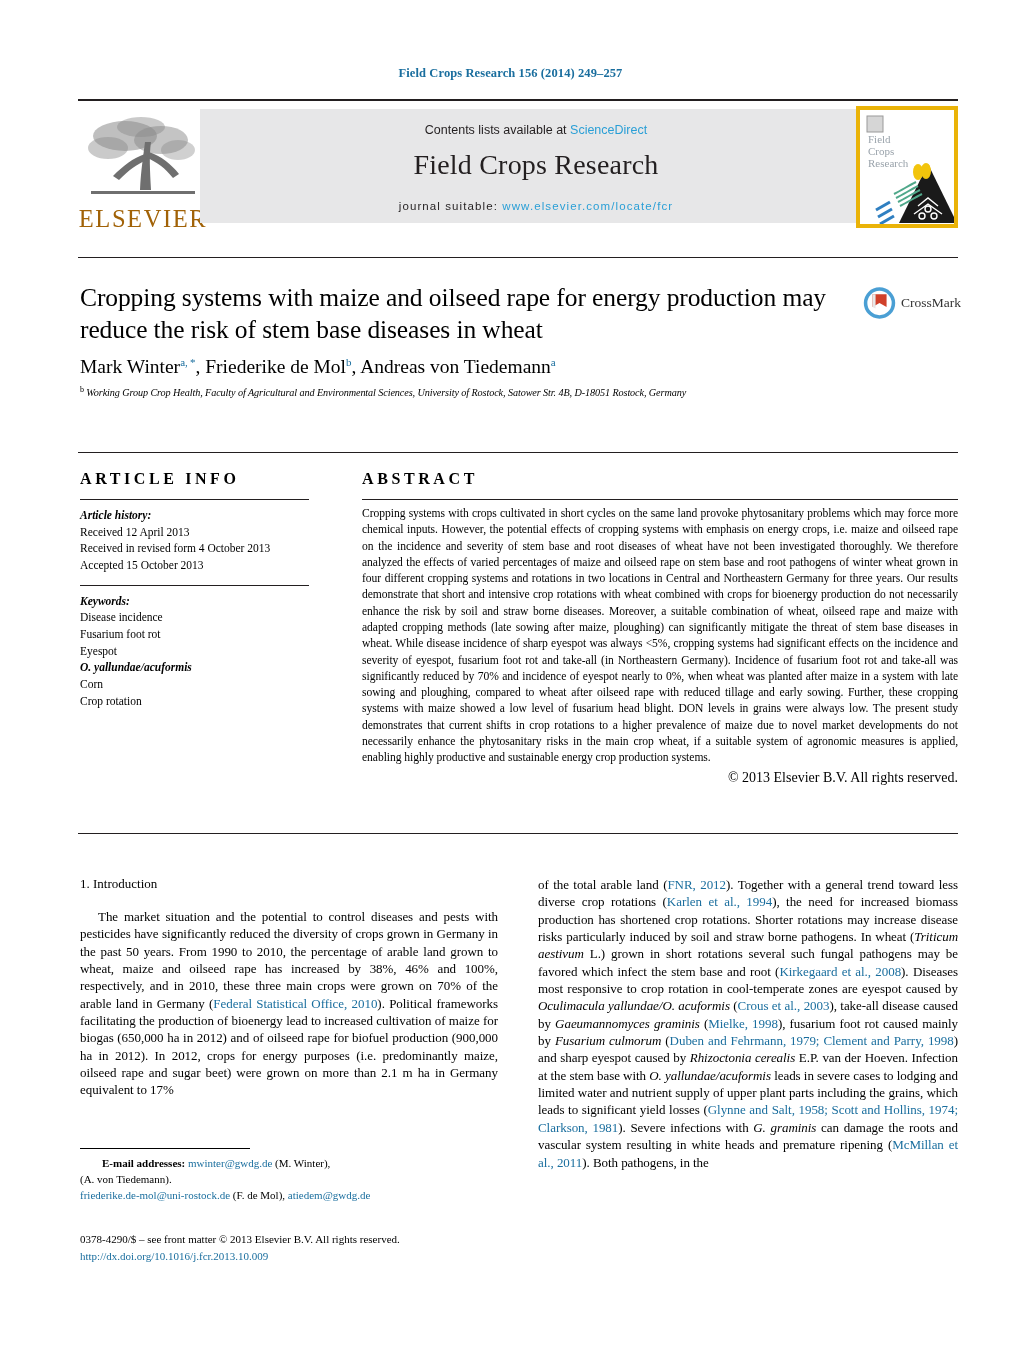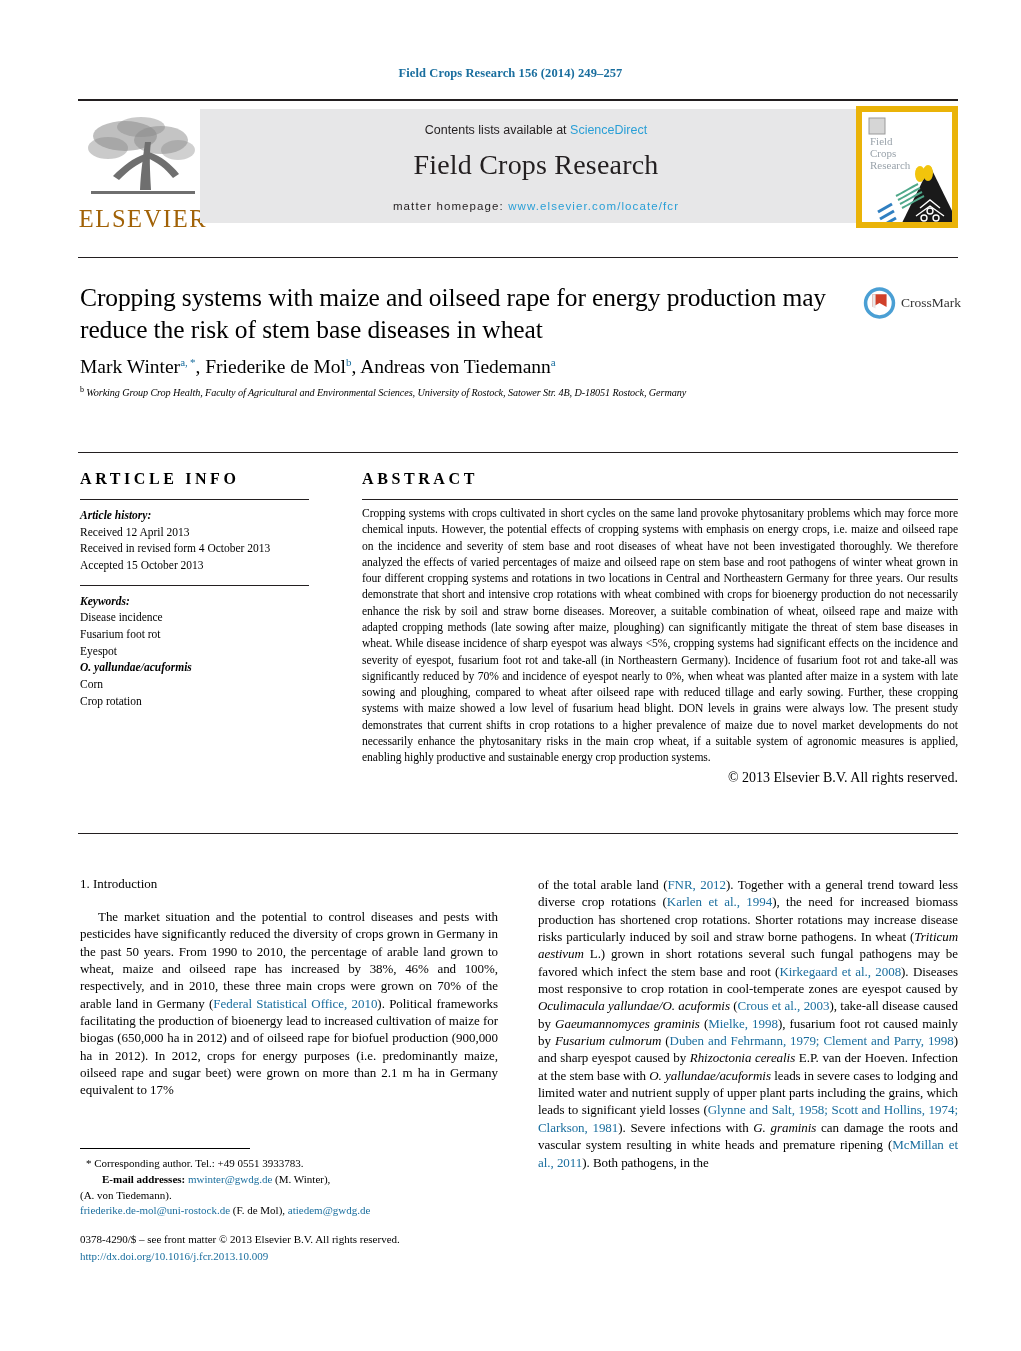--- a/index.html
+++ b/index.html
@@ -86,21 +86,21 @@
     font-size: 11.5px;
     color: #231f20;
     letter-spacing: 1.1px;
   }
   .hp-url { color: #2a9fd6; letter-spacing: 1.1px; }
 
   .cover-thumb {
     position: absolute;
     left: 778px; top: 7px;
     width: 102px; height: 122px;
-    border: 6px solid #eab308;
+    border: 4px solid #eab308;
     background: #14b8a6;
     overflow: hidden;
   }
 
   
   .title-rule {
     position: absolute; left: 78px; top: 257px;
     width: 880px; height: 1px; background: #231f20;
   }
   .article-title {
@@ -286,21 +286,21 @@
       </svg>
       <div class="elsevier-word">ELSEVIER</div>
     </div>
 
     <div class="banner">
       <div class="banner-contents">
         <span>Contents lists available at </span><span class="sd-link">ScienceDirect</span>
       </div>
       <div class="journal-title">Field Crops Research</div>
       <div class="banner-homepage">
-        <span>matter homepage:</span>
+        <span>journal suitable:</span>
         <span class="hp-url">www.elsevier.com/locate/fcr</span>
       </div>
     </div>
 
     <div class="cover-thumb">
       <svg width="100" height="120" viewBox="0 0 100 120">
         <rect x="0" y="0" width="100" height="120" fill="#ffffff"></rect>
         <rect x="7" y="6" width="16" height="16" fill="#d6d6d6" stroke="#9a9a9a" stroke-width="1"></rect>
         <text x="8" y="33" font-family="Liberation Serif, serif" font-size="11" fill="#9aa3ab">Field</text>
         <text x="8" y="45" font-family="Liberation Serif, serif" font-size="11" fill="#9aa3ab">Crops</text>
@@ -386,21 +386,20 @@
     <div class="h2">1. Introduction</div>
     <p class="para">The market situation and the potential to control diseases and pests with pesticides have significantly reduced the diversity of crops grown in Germany in the past 50 years. From 1990 to 2010, the percentage of arable land grown to wheat, maize and oilseed rape has increased by 38%, 46% and 100%, respectively, and in 2010, these three main crops were grown on 70% of the arable land in Germany (<span class="ref">Federal Statistical Office, 2010</span>). Political frameworks facilitating the production of bioenergy lead to increased cultivation of maize for biogas (650,000 ha in 2012) and of oilseed rape for biofuel production (900,000 ha in 2012). In 2012, crops for energy purposes (i.e. predominantly maize, oilseed rape and sugar beet) were grown on more than 2.1 m ha in Germany equivalent to 17%</p>
   </div>
 
   <div class="body-right">
     <p class="para noindent">of the total arable land (<span class="ref">FNR, 2012</span>). Together with a general trend toward less diverse crop rotations (<span class="ref">Karlen et al., 1994</span>), the need for increased biomass production has shortened crop rotations. Shorter rotations may increase disease risks particularly induced by soil and straw borne pathogens. In wheat (<span class="ital">Triticum aestivum</span> L.) grown in short rotations several such fungal pathogens may be favored which infect the stem base and root (<span class="ref">Kirkegaard et al., 2008</span>). Diseases most responsive to crop rotation in cool-temperate zones are eyespot caused by <span class="ital">Oculimacula yallundae/O. acuformis</span> (<span class="ref">Crous et al., 2003</span>), take-all disease caused by <span class="ital">Gaeumannomyces graminis</span> (<span class="ref">Mielke, 1998</span>), fusarium foot rot caused mainly by <span class="ital">Fusarium culmorum</span> (<span class="ref">Duben and Fehrmann, 1979; Clement and Parry, 1998</span>) and sharp eyespot caused by <span class="ital">Rhizoctonia cerealis</span> E.P. van der Hoeven. Infection at the stem base with <span class="ital">O. yallundae/acuformis</span> leads in severe cases to lodging and limited water and nutrient supply of upper plant parts including the grains, which leads to significant yield losses (<span class="ref">Glynne and Salt, 1958; Scott and Hollins, 1974; Clarkson, 1981</span>). Severe infections with <span class="ital">G. graminis</span> can damage the roots and vascular system resulting in white heads and premature ripening (<span class="ref">McMillan et al., 2011</span>). Both pathogens, in the</p>
   </div>
 
   <div class="foot-rule"></div>
   <div class="footnotes">
-    <div class="indent1">* Corresponding author. Tel.: +49 0551 3933783.</div>
     <div class="indent2"><span class="em-label">E-mail addresses:</span> <span class="mail">mwinter@gwdg.de</span> (M. Winter),</div>
     <div>(A. von Tiedemann).</div>
     <div><span class="mail">friederike.de-mol@uni-rostock.de</span> (F. de Mol), <span class="mail">atiedem@gwdg.de</span></div>
   </div>
 
   <div class="frontmatter">
     <div>0378-4290/$ – see front matter © 2013 Elsevier B.V. All rights reserved.</div>
     <div class="doi">http://dx.doi.org/10.1016/j.fcr.2013.10.009</div>
   </div>
 

